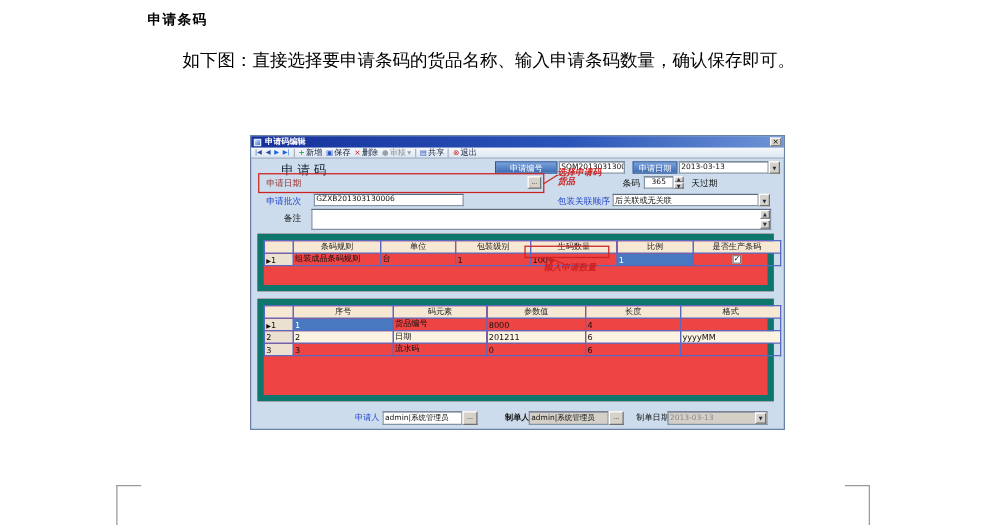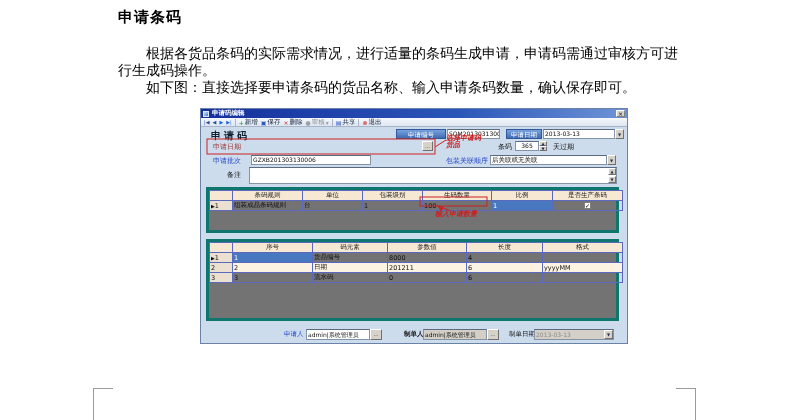--- a/index.html
+++ b/index.html
@@ -2,21 +2,21 @@
 <html><head>
 <meta charset="utf-8">
 <style>
   * { box-sizing: border-box; margin: 0; padding: 0; }
   html,body { width:793px; height:420px; background:#ffffff; overflow:hidden;
     font-family:"DejaVu Sans", sans-serif; }
 
   
   .doc { position:absolute; left:118px; top:8px; width:566px;
     font-family:"Liberation Serif", serif; color:#000; }
-  .doc-title { font-size:15px; font-weight:bold; letter-spacing:1px; margin-bottom:18px; }
+  .doc-title { font-size:11px; font-weight:bold; letter-spacing:1px; margin-bottom:18px; }
   .doc p { font-size:14px; line-height:17px; text-indent:2em; }
 
   .crop-mark { position:absolute; width:20px; height:32px; }
   .crop-left  { left:93px;  top:388px; border-top:1px solid #9a9a9a; border-left:1px solid #9a9a9a; }
   .crop-right { left:676px; top:388px; border-top:1px solid #9a9a9a; border-right:1px solid #9a9a9a; }
 
   
   .app { position:absolute; left:200px; top:108px; width:428px; height:236px;
     background:#cddcec; border:1px solid #6a82a8; font-size:7px; color:#111; }
   .abs { position:absolute; }
@@ -35,36 +35,36 @@
     border-bottom:1px solid #a8b4c8; display:flex; align-items:center; gap:3px; padding:0 3px;
     font-size:6.5px; white-space:nowrap; }
   .tb-nav { color:#2a4aa0; font-size:5px; }
   .tb-sep { width:1px; height:7px; background:#aab4c4; }
   .tb-btn { display:flex; align-items:center; gap:1px; color:#10203a; }
   .tb-btn .ic { font-size:6px; }
   .ic-green { color:#0a9a20; } .ic-blue { color:#2a55c0; } .ic-red { color:#d02018; }
   .ic-gray { color:#9aa0a8; }
   .tb-disabled { color:#8a9098; }
 
-  .form-heading { left:10px; top:20px; font-size:10px; font-weight:bold; letter-spacing:3px; color:#102030; }
+  .form-heading { left:24px; top:20px; font-size:10px; font-weight:normal; letter-spacing:3px; color:#102030; }
 
   .chip { background:linear-gradient(180deg,#79a2dc,#3f6cb4); color:#fff; text-align:center;
     line-height:10px; height:10px; border:1px solid #2f589c; font-size:6.5px; }
   .inp { background:#fff; border:1px solid #8494a8; border-top-color:#5a6a80; height:10px;
     line-height:8px; padding:0 1px; font-size:6px; white-space:nowrap; overflow:hidden; }
   .lbl { line-height:10px; white-space:nowrap; }
   .lbl-blue { color:#2244cc; } .lbl-maroon { color:#993333; }
   .mini-btn { background:#d6d2ca; border:1px solid #fff; border-right-color:#707070;
     border-bottom-color:#707070; font-size:5px; line-height:8px; text-align:center; height:10px; }
   .arrow-btn { background:#d6d2ca; border:1px solid #fff; border-right-color:#707070;
     border-bottom-color:#707070; font-size:4px; text-align:center; color:#203050; }
   .annot { color:#cc2222; font-weight:bold; font-size:7px; line-height:7px; white-space:nowrap;font-style:italic; }
 
   
-  .grid-box { background:#737373; border:3px solid #0f766e; }
+  .grid-box { background:#ef4444; border:5px solid #0f766e; }
   table.grid { border-collapse:collapse; table-layout:fixed; width:100%; font-size:6.5px; }
   .grid th, .grid td { border:1px solid #5a68c0; padding:0 1px; height:9px;
     overflow:hidden; white-space:nowrap; font-weight:normal; text-align:left; }
   .grid th { background:#f7e8d3; text-align:center; color:#202020; }
   .sel-cell { background:#ece0d0; text-align:center; }
   .cell-selected { background:#4878c0; color:#fff; }
   .row-cream td { background:#fdf3e3; }
   .row-cream td.sel-cell { background:#ece0d0; }
   .chk { width:7px; height:7px; margin:0 auto; background:#fff; border:1px solid #808080;
     font-size:6px; line-height:6px; text-align:center; color:#000; }
@@ -74,21 +74,20 @@
     height:11px; line-height:9px; padding:0 1px; font-size:6px; white-space:nowrap; overflow:hidden; }
 
   svg.overlay { position:absolute; left:0; top:0; pointer-events:none; z-index:6; }
   .scrollstrip { display:flex; flex-direction:column; justify-content:space-between; }
 </style>
 </head>
 <body>
 
 <div class="doc">
   <div class="doc-title">申请条码</div>
-  <p>根据各货品条码的实际需求情况，进行适量的条码生成申请，申请码需通过审核方可进行生成码操作。</p>
   <p>如下图：直接选择要申请条码的货品名称、输入申请条码数量，确认保存即可。</p>
 </div>
 
 <div class="app">
 
   <div class="abs toolbar">
     <span class="tb-nav">|◀</span>
     <span class="tb-nav">◀</span>
     <span class="tb-nav" style="color:#1a66e0">▶</span>
     <span class="tb-nav" style="color:#1a66e0">▶|</span>

